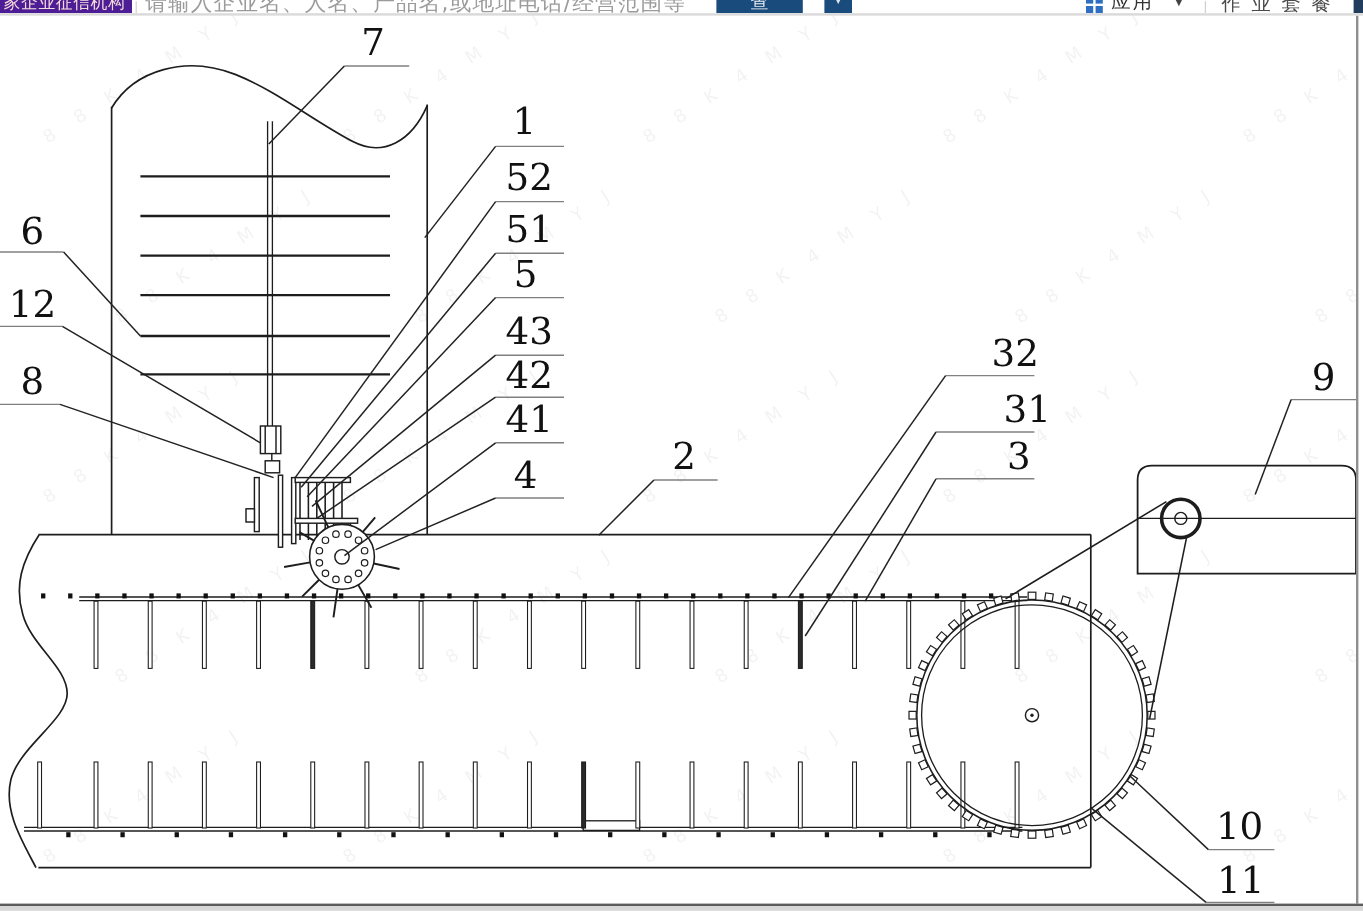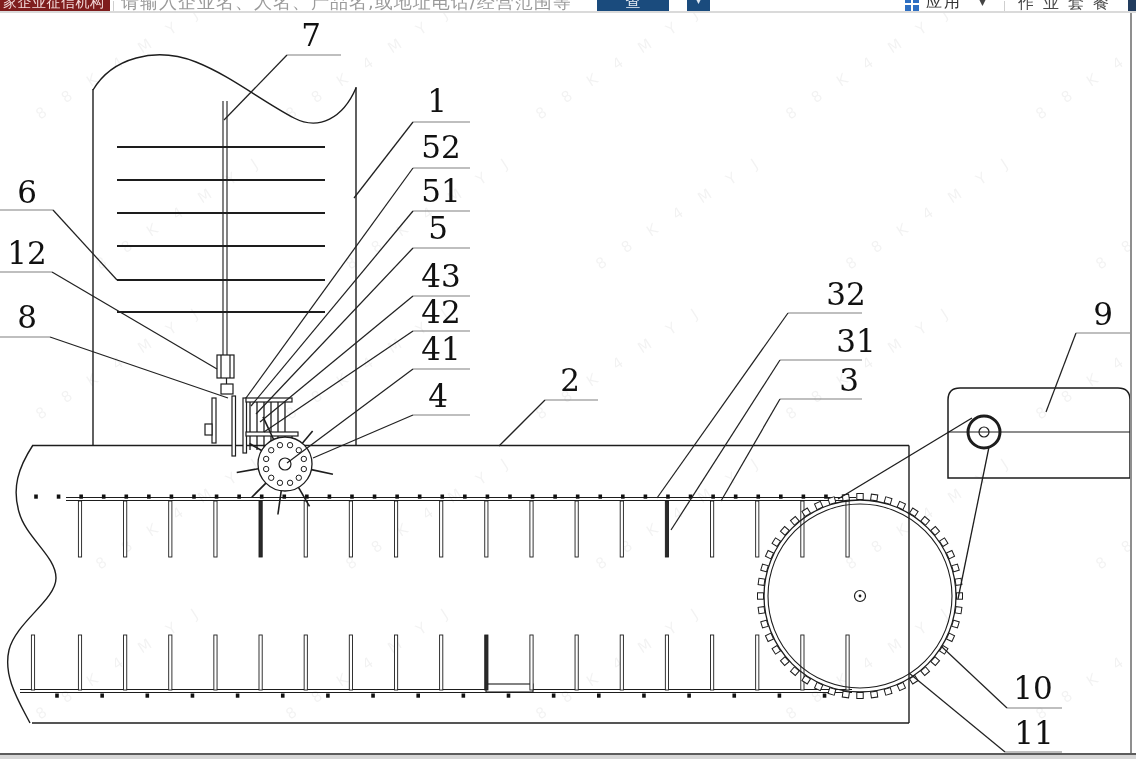--- a/index.html
+++ b/index.html
@@ -2,21 +2,21 @@
 <html><head>
 <meta charset="utf-8">
 <style>
   html,body{margin:0;padding:0;}
   body{
     width:1136px;height:759px;position:relative;background:#ffffff;
     font-family:"DejaVu Sans","Liberation Sans",sans-serif;overflow:hidden;
   }
   
   .toolbar{position:absolute;left:0;top:0;width:1136px;height:11px;background:#ffffff;overflow:hidden;z-index:5;}
-  .badge{position:absolute;left:0;top:0;width:110px;height:11px;background:#7f1d1d;overflow:hidden;}
+  .badge{position:absolute;left:0;top:0;width:110px;height:11px;background:#4c1d95;overflow:hidden;}
   .badge span{position:absolute;left:3px;top:-6px;color:#f3dada;font-size:14px;white-space:nowrap;letter-spacing:.5px;}
   .tb-divider{position:absolute;top:1px;width:1px;height:10px;background:#cfcfcf;}
   .ph{position:absolute;left:121px;top:-10px;color:#9b9b9b;font-size:18px;letter-spacing:1px;white-space:nowrap;}
   .btn-search{position:absolute;left:597px;top:0;width:72px;height:11px;background:#1a4b7d;overflow:hidden;}
   .btn-search span{position:absolute;left:50%;transform:translateX(-50%);top:-7px;color:#e8eef5;font-size:15px;}
   .btn-mini{position:absolute;left:687px;top:0;width:23px;height:11px;background:#1a4b7d;overflow:hidden;}
   .btn-mini span{position:absolute;left:50%;transform:translateX(-50%);top:-4px;color:#dfe8f2;font-size:9px;}
   .grid-icon{position:absolute;left:905px;top:-3px;width:15px;height:15px;display:grid;grid-template-columns:6px 6px;grid-template-rows:6px 6px;gap:1.5px;}
   .grid-icon i{background:#2e6fc2;display:block;}
   .apps{position:absolute;left:926px;top:-8px;color:#333;font-size:16px;letter-spacing:2px;white-space:nowrap;}

